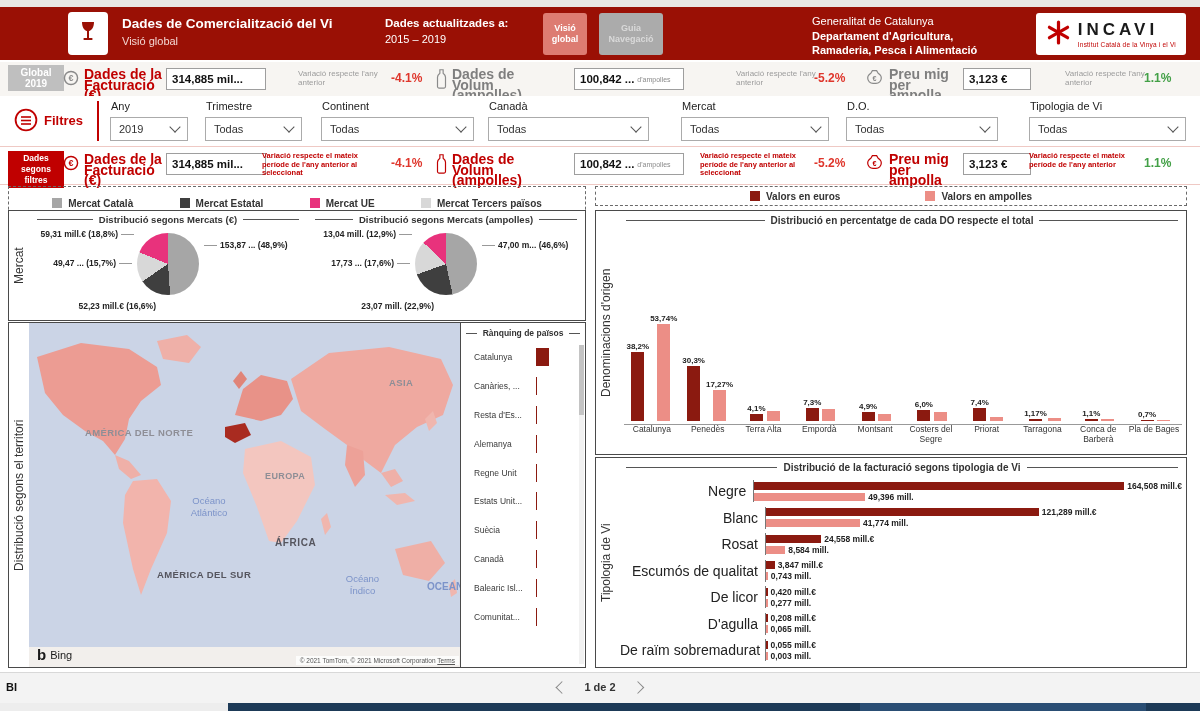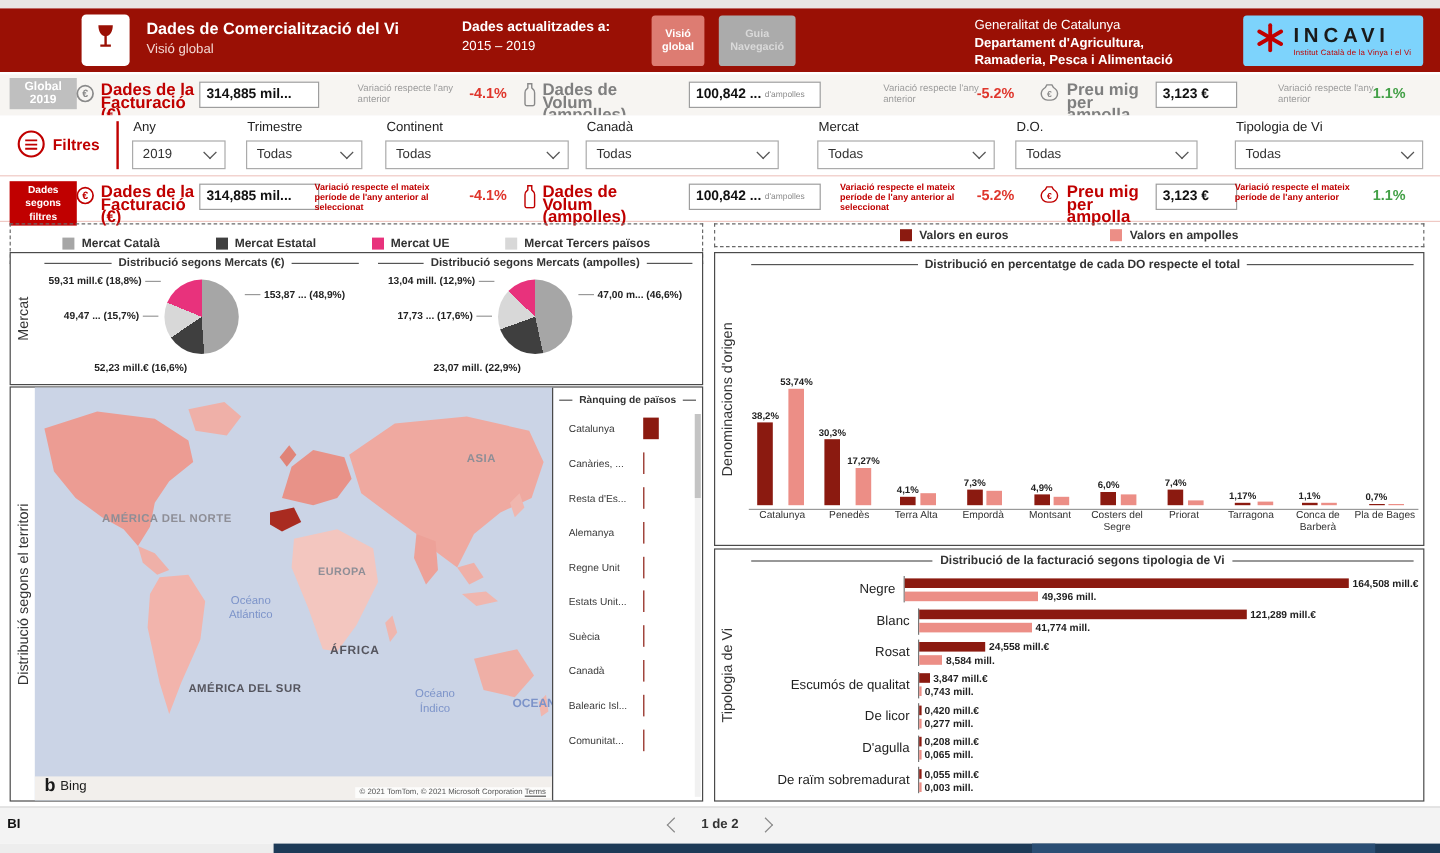--- a/index.html
+++ b/index.html
@@ -15,21 +15,21 @@
   .h-title .t1{font-size:13.5px;font-weight:bold;}
   .h-title .t2{font-size:11px;color:#F3D6D2;margin-top:4px;}
   .h-upd{position:absolute;left:385px;top:10px;}
   .h-upd .t1{font-size:11.5px;font-weight:bold;}
   .h-upd .t2{font-size:11px;margin-top:4px;}
   .h-btn{position:absolute;top:6px;border-radius:3px;display:flex;align-items:center;justify-content:center;text-align:center;font-size:9px;font-weight:bold;line-height:11px;cursor:pointer;padding:2px;}
   .h-btn.active{left:543px;width:40px;height:38px;background:#DD7C72;color:#fff;}
   .h-btn.disabled{left:599px;width:60px;height:38px;background:#ABABAB;color:#D9D9D9;}
   .h-org{position:absolute;left:792px;top:7px;font-size:11px;line-height:14.5px;margin-left:20px;}
   .h-org .b{font-weight:bold;}
-  .incavi{position:absolute;right:14px;top:6px;height:42px;background:#7dd3fc;border-radius:3px;display:flex;align-items:center;gap:7px;padding:0 10px;color:#1A1A1A;}
+  .incavi{position:absolute;right:14px;top:6px;height:42px;background:#ffffff;border-radius:3px;display:flex;align-items:center;gap:7px;padding:0 10px;color:#1A1A1A;}
   .incavi .nm{font-size:17px;font-weight:bold;letter-spacing:4px;}
   .incavi .sub{font-size:6.5px;color:#C00000;margin-top:1px;letter-spacing:0.2px;}
 
   
   .kpirow{position:absolute;left:0;width:100%;}
   .row-global{top:62px;height:34px;background:#F7F5F2;border-bottom:1px solid #E5E2DE;}
   .row-filtered{top:146px;height:37px;background:#FFFFFF;border-top:1px solid #EFC9C4;border-bottom:1px solid #EFC9C4;}
   .k-chip{position:absolute;left:8px;top:3px;width:56px;border-radius:0;color:#fff;text-align:center;font-weight:bold;padding:2px 0;line-height:11px;}
   .row-global .k-chip{background:#BFBFBF;font-size:10px;}
   .row-filtered .k-chip{background:#C00000;font-size:8.5px;top:4px;}
@@ -141,21 +141,21 @@
   .do-barwrap{display:flex;flex-direction:column;align-items:center;}
   .do-blabel{font-size:8px;font-weight:bold;color:#222;white-space:nowrap;margin-bottom:1px;text-align:right;}
   .vbar{width:13px;}
   .do-cat{height:25px;font-size:8.5px;color:#333;text-align:center;line-height:9.5px;padding-top:4px;}
 
   
   .tip-chart{flex:1;position:relative;}
   .tip-chart .ptitle{position:absolute;top:4px;left:10px;right:8px;font-size:10px;}
   .tip-rows{position:absolute;left:4px;right:4px;top:22px;bottom:6px;display:flex;flex-direction:column;justify-content:space-between;}
   .tip-row{display:flex;align-items:center;}
-  .tip-name{width:138px;text-align:right;padding-right:7px;font-size:11px;color:#222;white-space:nowrap;}
+  .tip-name{width:138px;text-align:right;padding-right:7px;font-size:14px;color:#222;white-space:nowrap;}
   .tip-bars{flex:1;border-left:1px solid #777;display:flex;flex-direction:column;gap:2px;padding:1px 0;}
   .tip-line{display:flex;align-items:center;height:9px;}
   .hbar{height:8px;}
   .tip-blabel{font-size:8.5px;font-weight:bold;color:#222;margin-left:3px;white-space:nowrap;}
 
   
   .footer{position:absolute;left:0;top:672px;width:100%;height:30px;background:#F3F3F3;border-top:1px solid #D8D8D8;}
   .powerbi-label{position:absolute;left:6px;top:8px;font-size:11px;font-weight:bold;color:#111;}
   .pagenav{position:absolute;left:50%;top:8px;transform:translateX(-50%);display:flex;align-items:center;gap:18px;}
   .chev{width:8px;height:8px;border-right:1.6px solid #888;border-bottom:1.6px solid #888;cursor:pointer;}

